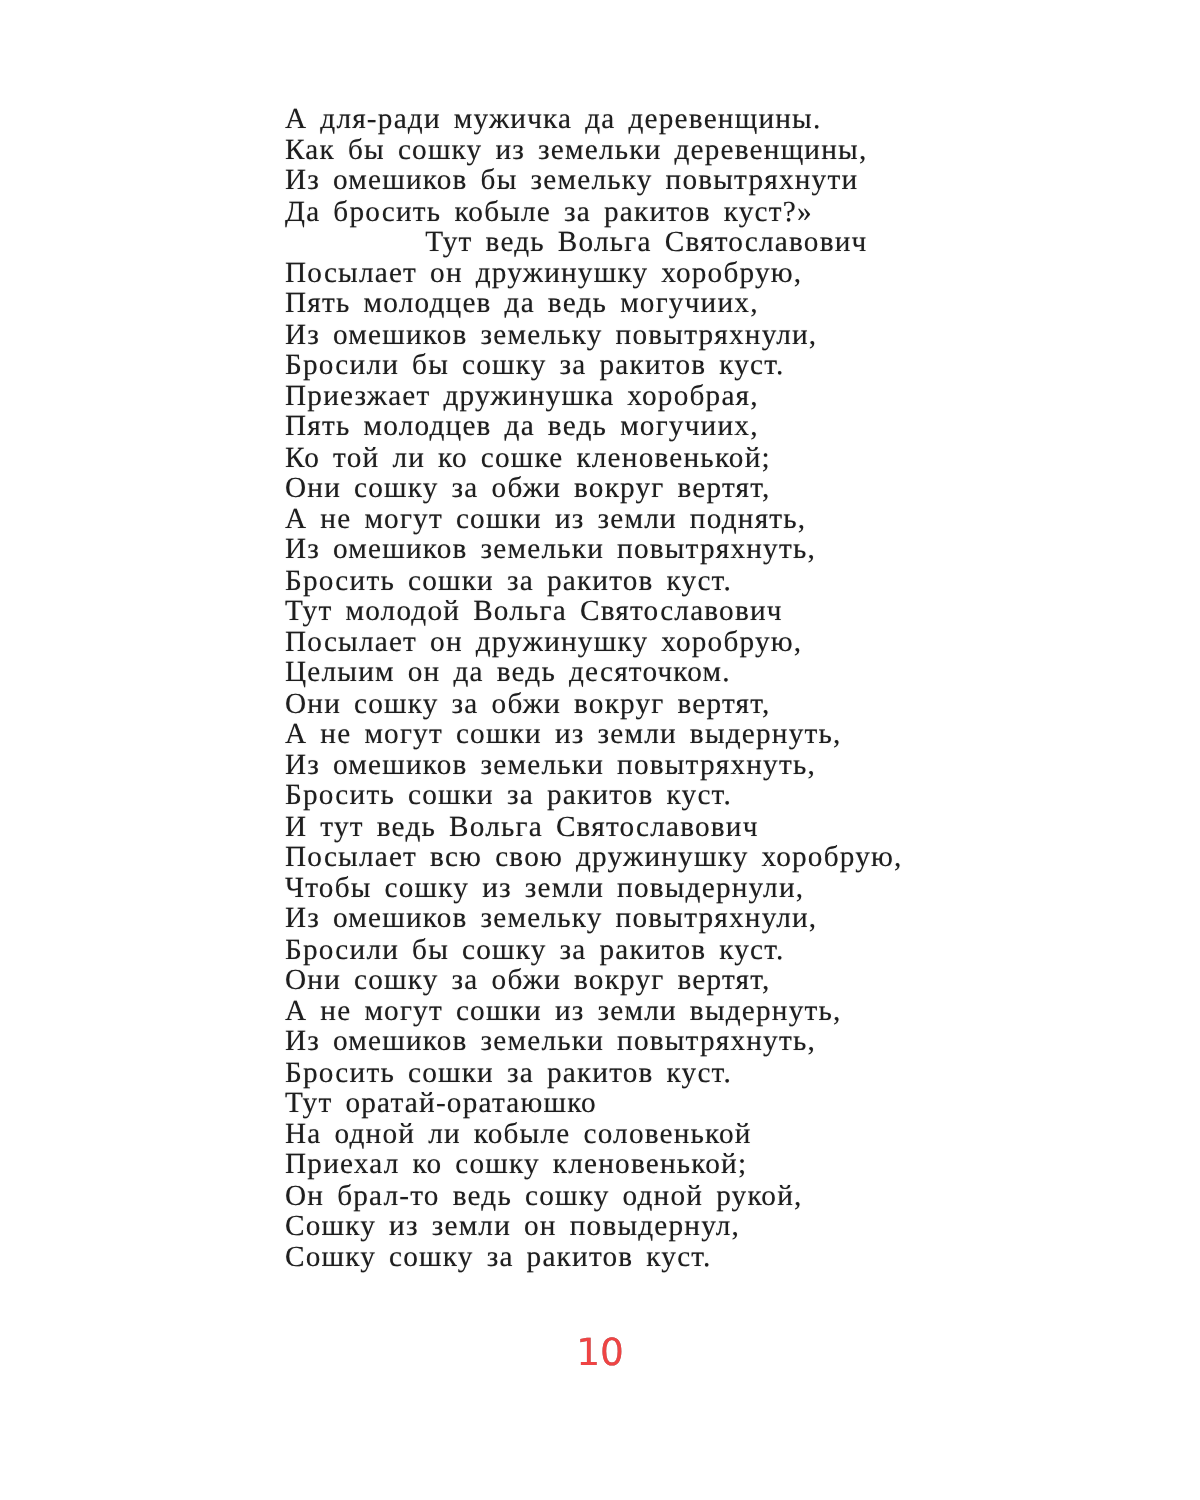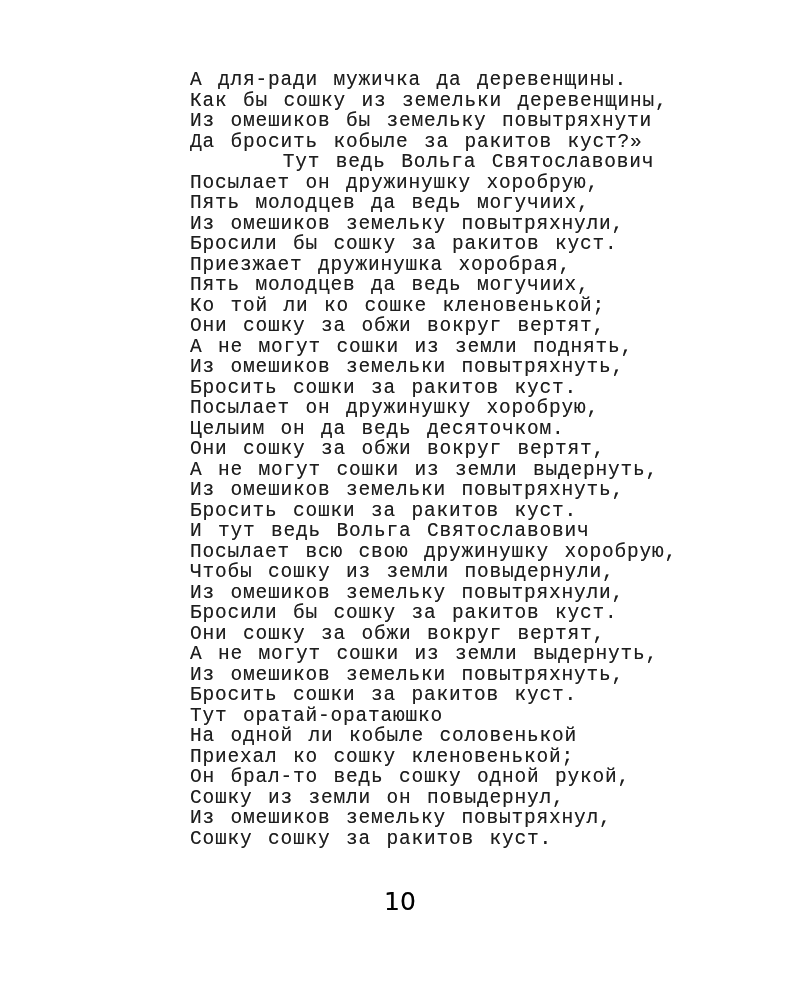--- a/index.html
+++ b/index.html
@@ -11,21 +11,21 @@
     position: relative;
     width: 800px;
     height: 1000px;
     background: var(--paper, #ffffff);
     overflow: hidden;
   }
   .poem {
     position: absolute;
     left: 190px;
     top: 70px;
-    font-family: Liberation Mono, monospace;
+    font-family: Liberation Serif, serif;
     font-size: 19.5px;
     line-height: 20.5px;
     letter-spacing: 0.8px;
     word-spacing: 3px;
     color: var(--ink, #1e1e1e);
     white-space: nowrap;
     text-shadow: 0 0 0.5px rgba(30,30,30,0.55);
   }
   .line {
     height: 20.5px;
@@ -35,21 +35,21 @@
     text-align: center;
   }
   .page-number {
     position: absolute;
     top: 887px;
     left: 0;
     width: 100%;
     text-align: center;
     font-family: "DejaVu Sans", sans-serif;
     font-size: 25px;
-    color: #000000;
+    color: #ef4444;
     text-shadow: 0 0 0.4px rgba(16,16,16,0.5);
   }
 </style>
 </head>
 <body>
 
 <div class="page">
   <div class="poem" id="poem">
       <div class="line">А для-ради мужичка да деревенщины.</div>
       <div class="line">Как бы сошку из земельки деревенщины,</div>
@@ -60,37 +60,37 @@
       <div class="line">Пять молодцев да ведь могучиих,</div>
       <div class="line">Из омешиков земельку повытряхнули,</div>
       <div class="line">Бросили бы сошку за ракитов куст.</div>
       <div class="line">Приезжает дружинушка хоробрая,</div>
       <div class="line">Пять молодцев да ведь могучиих,</div>
       <div class="line">Ко той ли ко сошке кленовенькой;</div>
       <div class="line">Они сошку за обжи вокруг вертят,</div>
       <div class="line">А не могут сошки из земли поднять,</div>
       <div class="line">Из омешиков земельки повытряхнуть,</div>
       <div class="line">Бросить сошки за ракитов куст.</div>
+      <div class="line">Тут молодой Вольга Святославович</div>
       <div class="line">Посылает он дружинушку хоробрую,</div>
       <div class="line">Целыим он да ведь десяточком.</div>
       <div class="line">Они сошку за обжи вокруг вертят,</div>
       <div class="line">А не могут сошки из земли выдернуть,</div>
       <div class="line">Из омешиков земельки повытряхнуть,</div>
       <div class="line">Бросить сошки за ракитов куст.</div>
       <div class="line">И тут ведь Вольга Святославович</div>
       <div class="line">Посылает всю свою дружинушку хоробрую,</div>
       <div class="line">Чтобы сошку из земли повыдернули,</div>
       <div class="line">Из омешиков земельку повытряхнули,</div>
       <div class="line">Бросили бы сошку за ракитов куст.</div>
       <div class="line">Они сошку за обжи вокруг вертят,</div>
       <div class="line">А не могут сошки из земли выдернуть,</div>
       <div class="line">Из омешиков земельки повытряхнуть,</div>
       <div class="line">Бросить сошки за ракитов куст.</div>
       <div class="line">Тут оратай-оратаюшко</div>
       <div class="line">На одной ли кобыле соловенькой</div>
       <div class="line">Приехал ко сошку кленовенькой;</div>
       <div class="line">Он брал-то ведь сошку одной рукой,</div>
       <div class="line">Сошку из земли он повыдернул,</div>
-      <div class="line">Из омешиков земельку повытряхнул,</div>
       <div class="line">Сошку сошку за ракитов куст.</div>
     </div>
   <div class="page-number">10</div>
 </div>
 
 </body></html>

